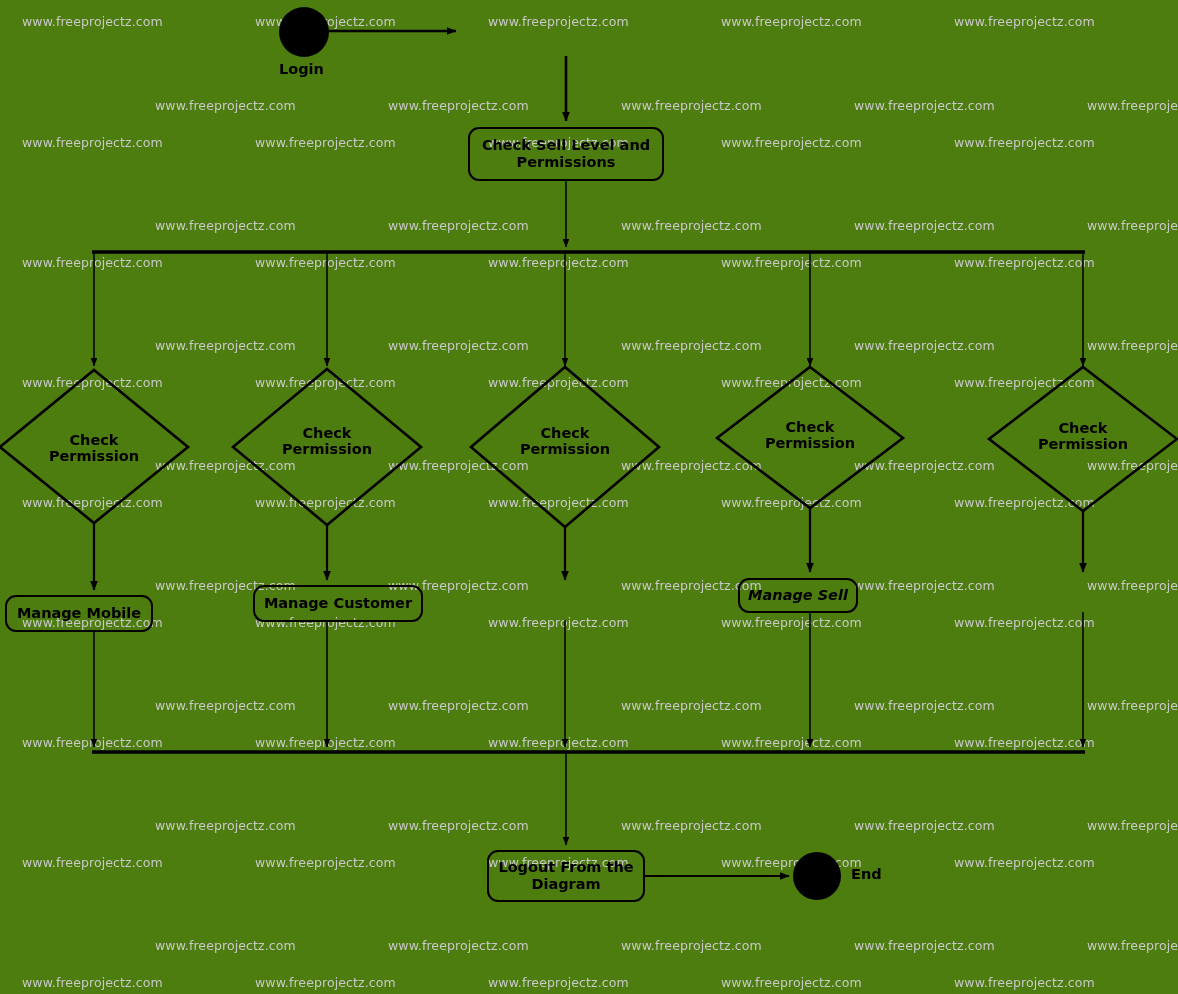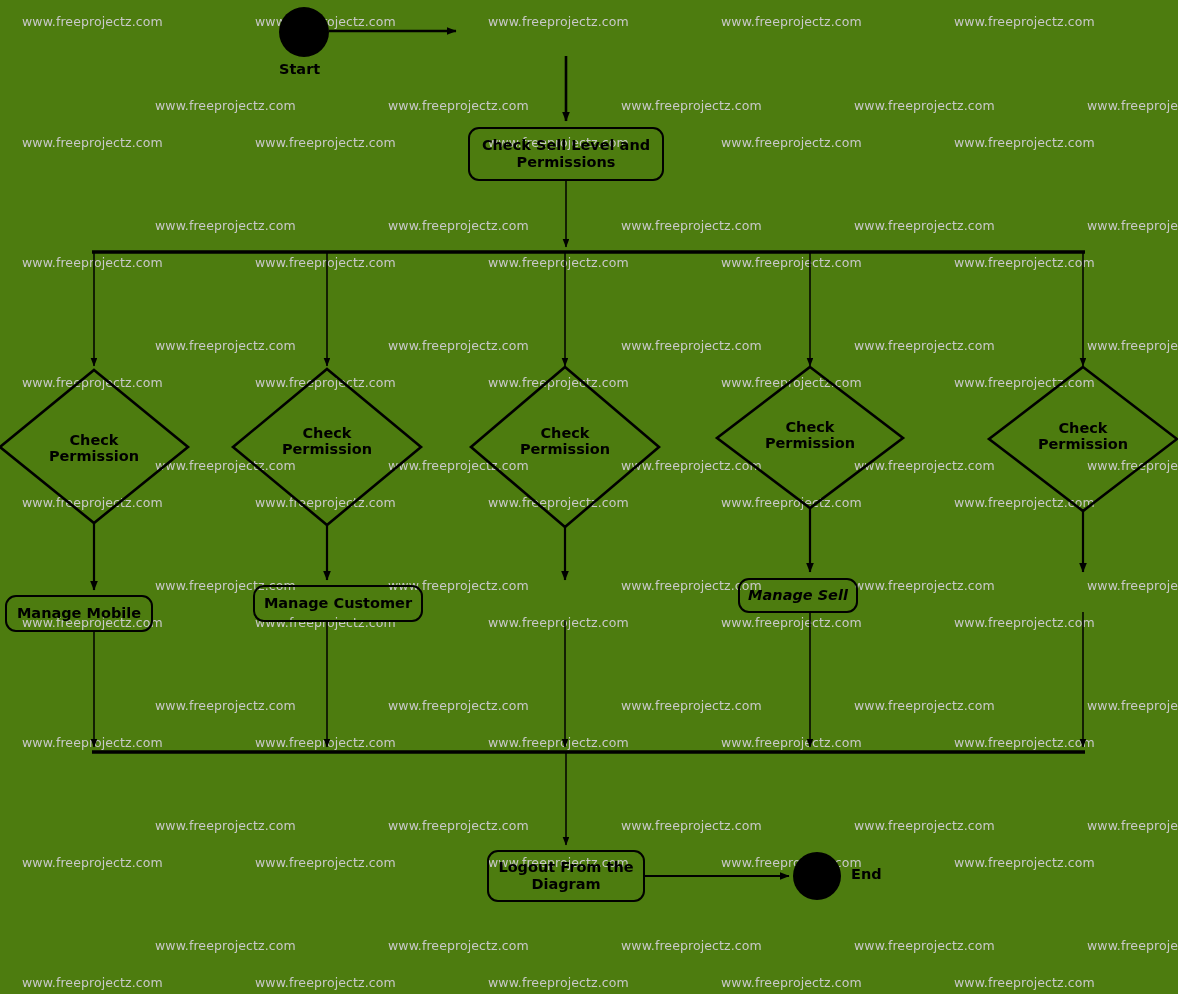--- a/index.html
+++ b/index.html
@@ -239,21 +239,21 @@
       <line x1="92" y1="752" x2="1085" y2="752" stroke="#000" stroke-width="3.6"></line>
 
       <line x1="566" y1="752" x2="566" y2="845" stroke="#000" stroke-width="1.5" marker-end="url(#ahs)"></line>
 
       <line x1="645" y1="876" x2="789" y2="876" stroke="#000" stroke-width="2.2" marker-end="url(#ah)"></line>
 
       <circle cx="817" cy="876" r="24" fill="#000"></circle>
     </svg>
   </div>
 
-  <div class="plain-label" style="left:279px; top:61px;">Start</div>
+  <div class="plain-label" style="left:279px; top:61px;">Login</div>
 
   <div class="plain-label" style="left:851px; top:866px;">End</div>
 
 
   <div class="node act-box" style="left:468px; top:127px; width:196px; height:54px;">Check Sell Level and Permissions</div>
 
   <div class="diamond-label" style="left:14px; top:432px;">
     <div>Check</div>
     <div>Permission</div>
   </div>

